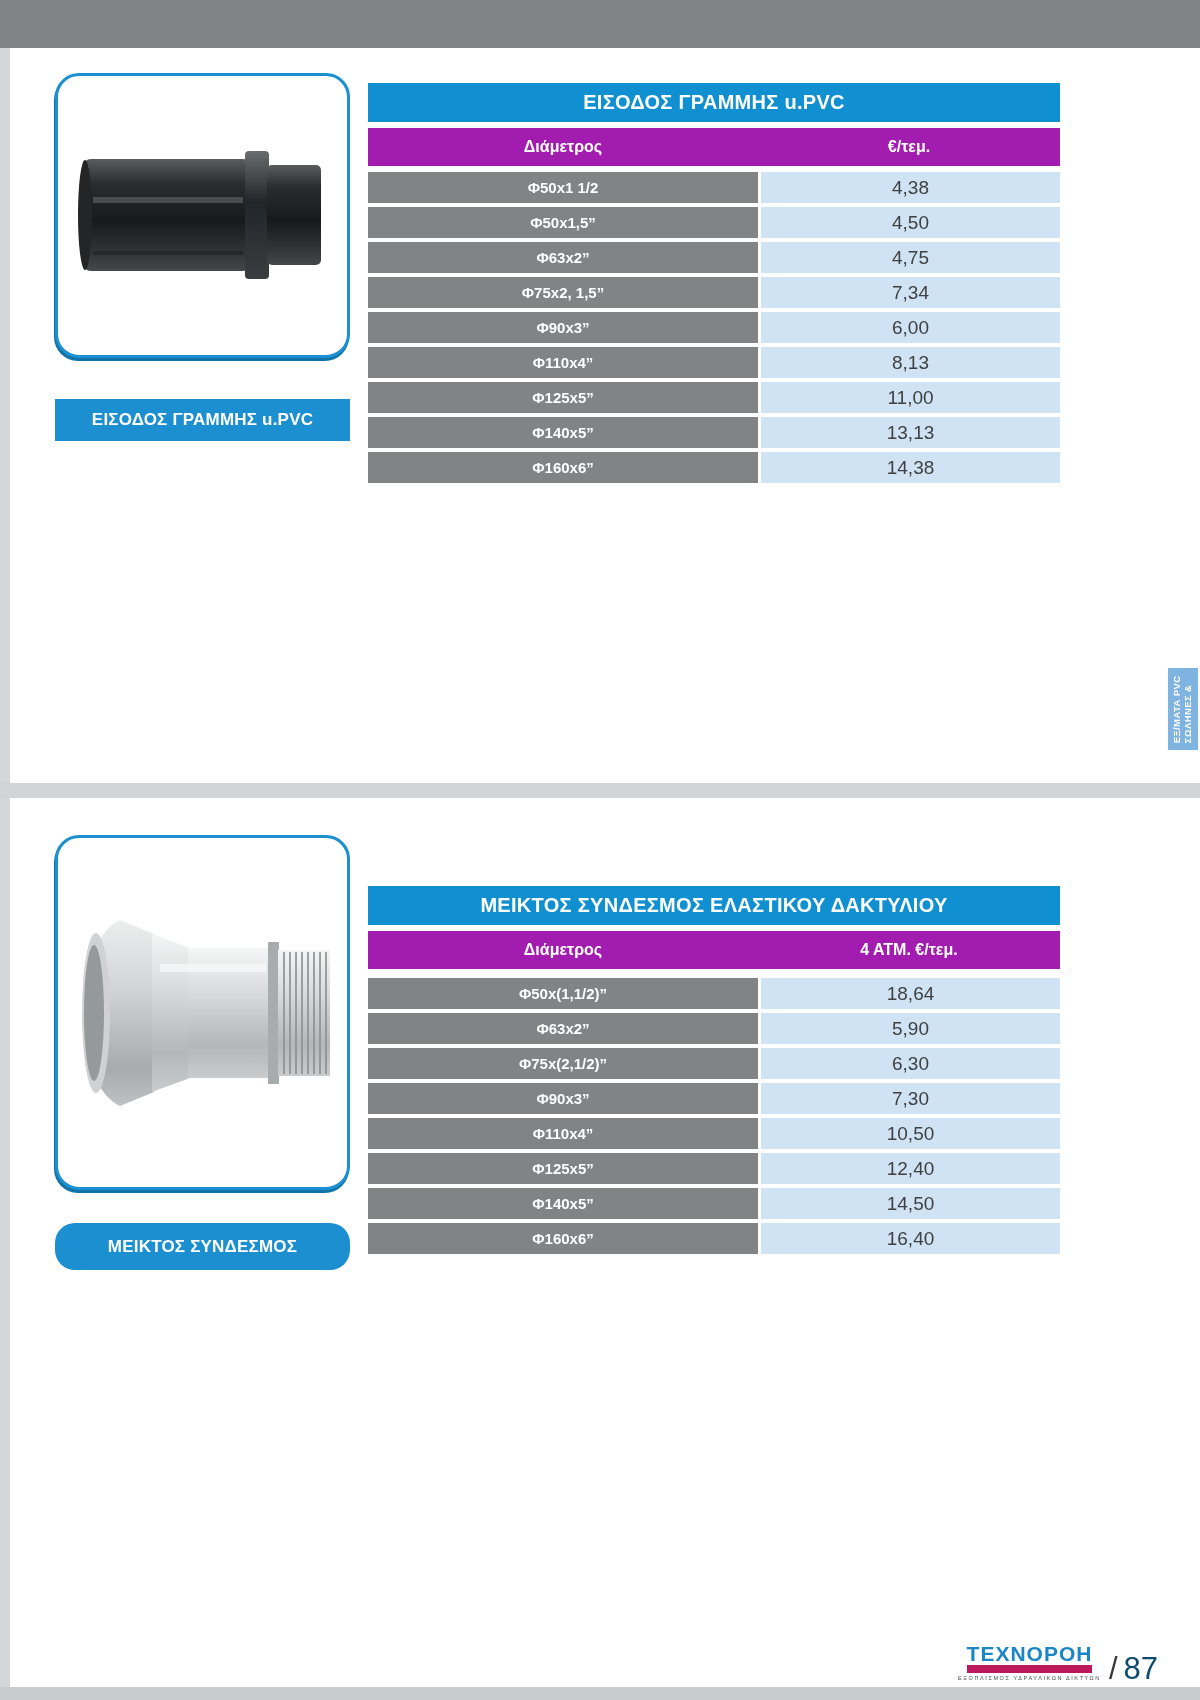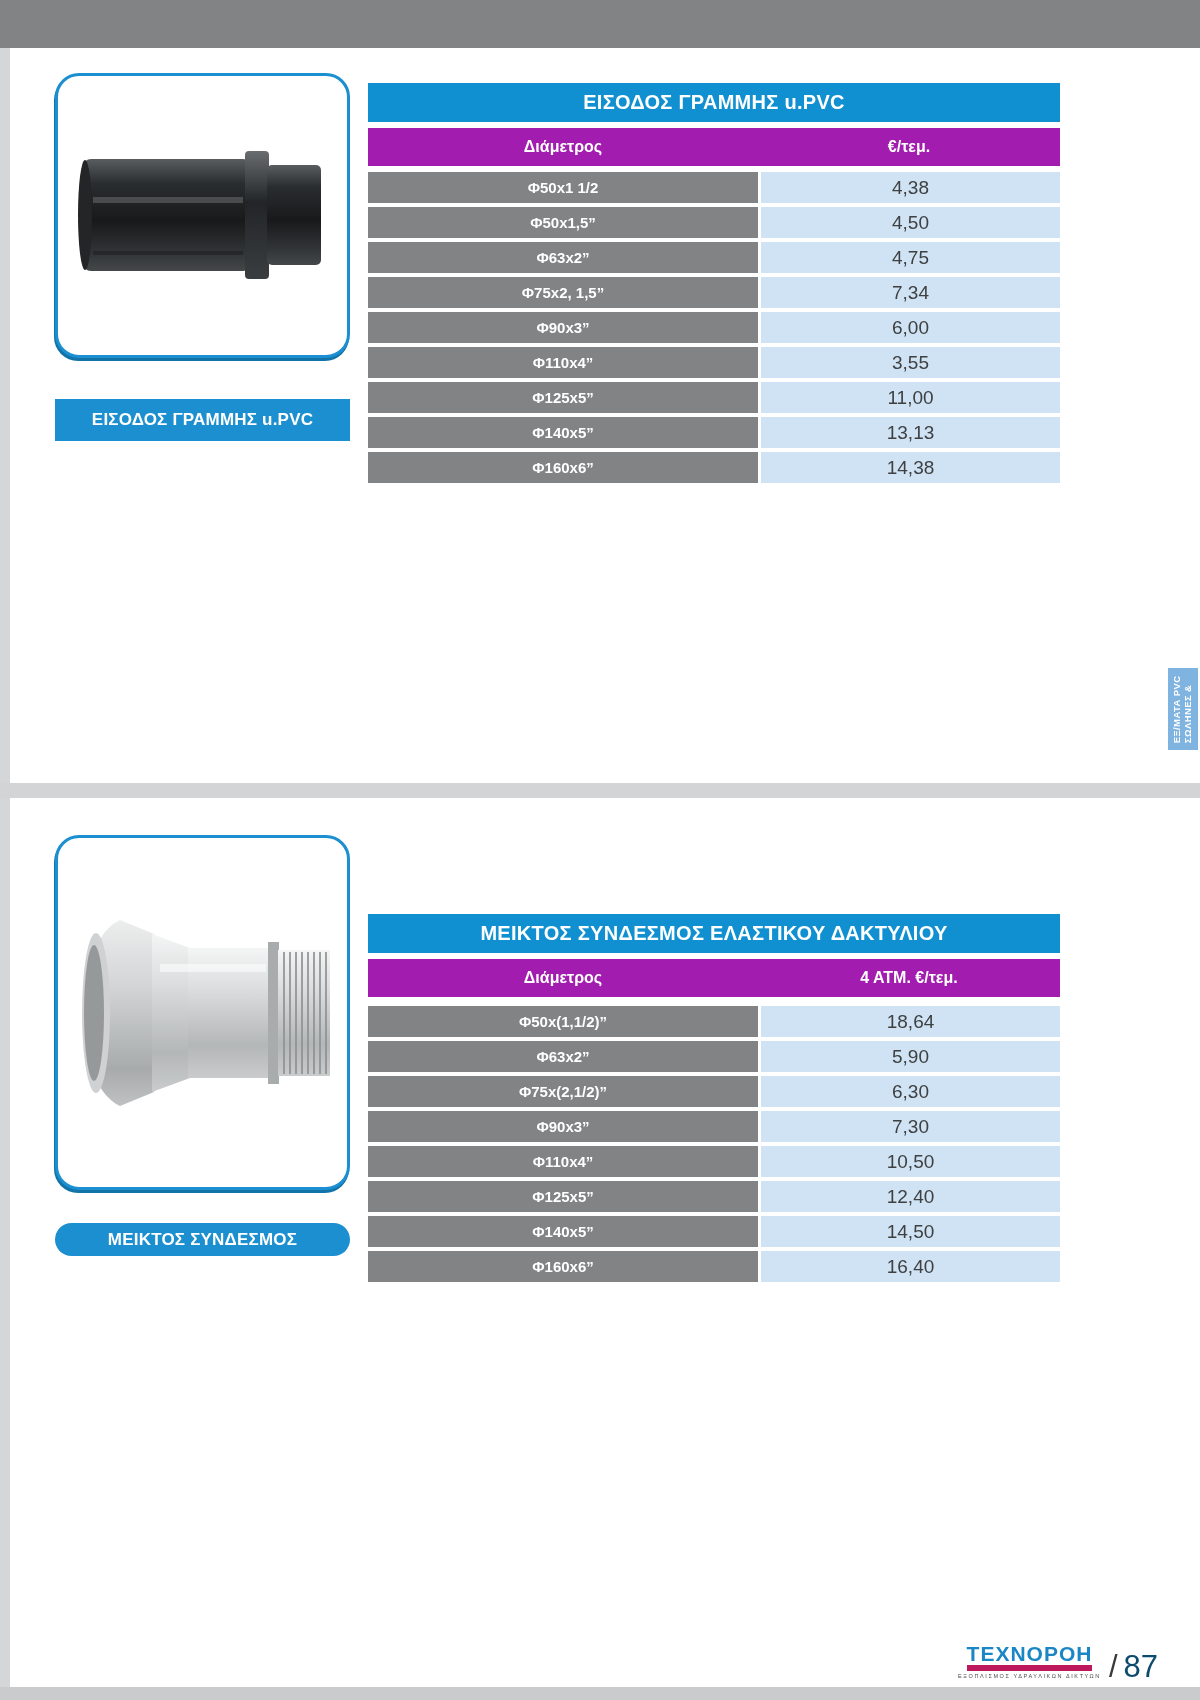--- a/index.html
+++ b/index.html
@@ -16,26 +16,26 @@
   .photo-frame { position:absolute; background:#ffffff; border:3px solid #1b8fd0; border-radius:24px;
                  box-shadow:-1px 3px 0 0 #1273a8; overflow:hidden; display:flex; align-items:center; justify-content:center; }
   #frame1 { left:55px; top:73px; width:295px; height:285px; }
   #frame2 { left:55px; top:835px; width:295px; height:355px; }
   .photo-frame svg { display:block; }
 
   
   .product-label { position:absolute; background:#1b8fd0; color:#ffffff; font-weight:bold; font-size:17px;
                    display:flex; align-items:center; justify-content:center; letter-spacing:0.2px; }
   #label1 { left:55px; top:399px; width:295px; height:42px; }
-  #label2 { left:55px; top:1223px; width:295px; height:33px;border-radius:20px; }
+  #label2 { left:55px; top:1223px; width:295px; height:47px;border-radius:20px; }
 
   
   .price-table { position:absolute; width:692px; }
   #table1 { left:368px; top:83px; }
-  #table2 { left:368px; top:914px; }
+  #table2 { left:368px; top:886px; }
   .pt-title { height:39px; background:#1090d0; color:#ffffff; font-weight:bold; font-size:20px;
               display:flex; align-items:center; justify-content:center; margin-bottom:6px; letter-spacing:0.3px; }
   .pt-head { height:38px; background:#a21caf; color:#ffffff; font-weight:bold; font-size:16px;
              display:flex; margin-bottom:6px; }
   .pt-head .hc { display:flex; align-items:center; justify-content:center; }
   .pt-head .h1 { width:390px; }
   .pt-head .h2 { flex:1; }
   #table2 .pt-head { margin-bottom:9px; }
   .trow { display:flex; height:31px; margin-bottom:4px; }
   .cell-dia { width:390px; margin-right:3px; background:#818385; color:#ffffff; font-weight:bold; font-size:15px;
@@ -46,21 +46,21 @@
   
   .side-tab { position:absolute; left:1168px; top:668px; width:30px; height:82px; background:#7fb3e0;
               display:flex; align-items:center; justify-content:center; overflow:visible; }
   .side-tab .rot { transform:rotate(-90deg); color:#ffffff; font-size:9.5px; font-weight:bold;
                    line-height:1.2; letter-spacing:0.4px; white-space:nowrap; text-align:left; }
 
   
   .footer { position:absolute; right:42px; top:1643px; display:flex; align-items:flex-end; }
   .brand { display:flex; flex-direction:column; align-items:center; margin-right:8px; padding-bottom:2px; }
   .brand-name { color:#1b86c5; font-weight:bold; font-size:21px; letter-spacing:1px;
-                border-bottom:6px solid #be185d; padding-bottom:1px; line-height:1; }
+                border-bottom:8px solid #be185d; padding-bottom:1px; line-height:1; }
   .brand-tagline { color:#4a4a4a; font-size:5.5px; letter-spacing:1.6px; margin-top:2px; white-space:nowrap; }
   .page-sep { color:#3a3a3b; font-size:31px; line-height:0.95; font-weight:400; margin-right:6px; }
   .page-number { color:#0c4a6e; font-size:31px; line-height:0.95; }
 </style>
 </head>
 <body>
 
 <div class="page">
 
   <div class="topbar"></div>
@@ -114,21 +114,21 @@
         <div class="trow">
           <div class="cell-dia">Φ75x2, 1,5”</div>
           <div class="cell-price">7,34</div>
         </div>
         <div class="trow">
           <div class="cell-dia">Φ90x3”</div>
           <div class="cell-price">6,00</div>
         </div>
         <div class="trow">
           <div class="cell-dia">Φ110x4”</div>
-          <div class="cell-price">3,55</div>
+          <div class="cell-price">8,13</div>
         </div>
         <div class="trow">
           <div class="cell-dia">Φ125x5”</div>
           <div class="cell-price">11,00</div>
         </div>
         <div class="trow">
           <div class="cell-dia">Φ140x5”</div>
           <div class="cell-price">13,13</div>
         </div>
         <div class="trow">

